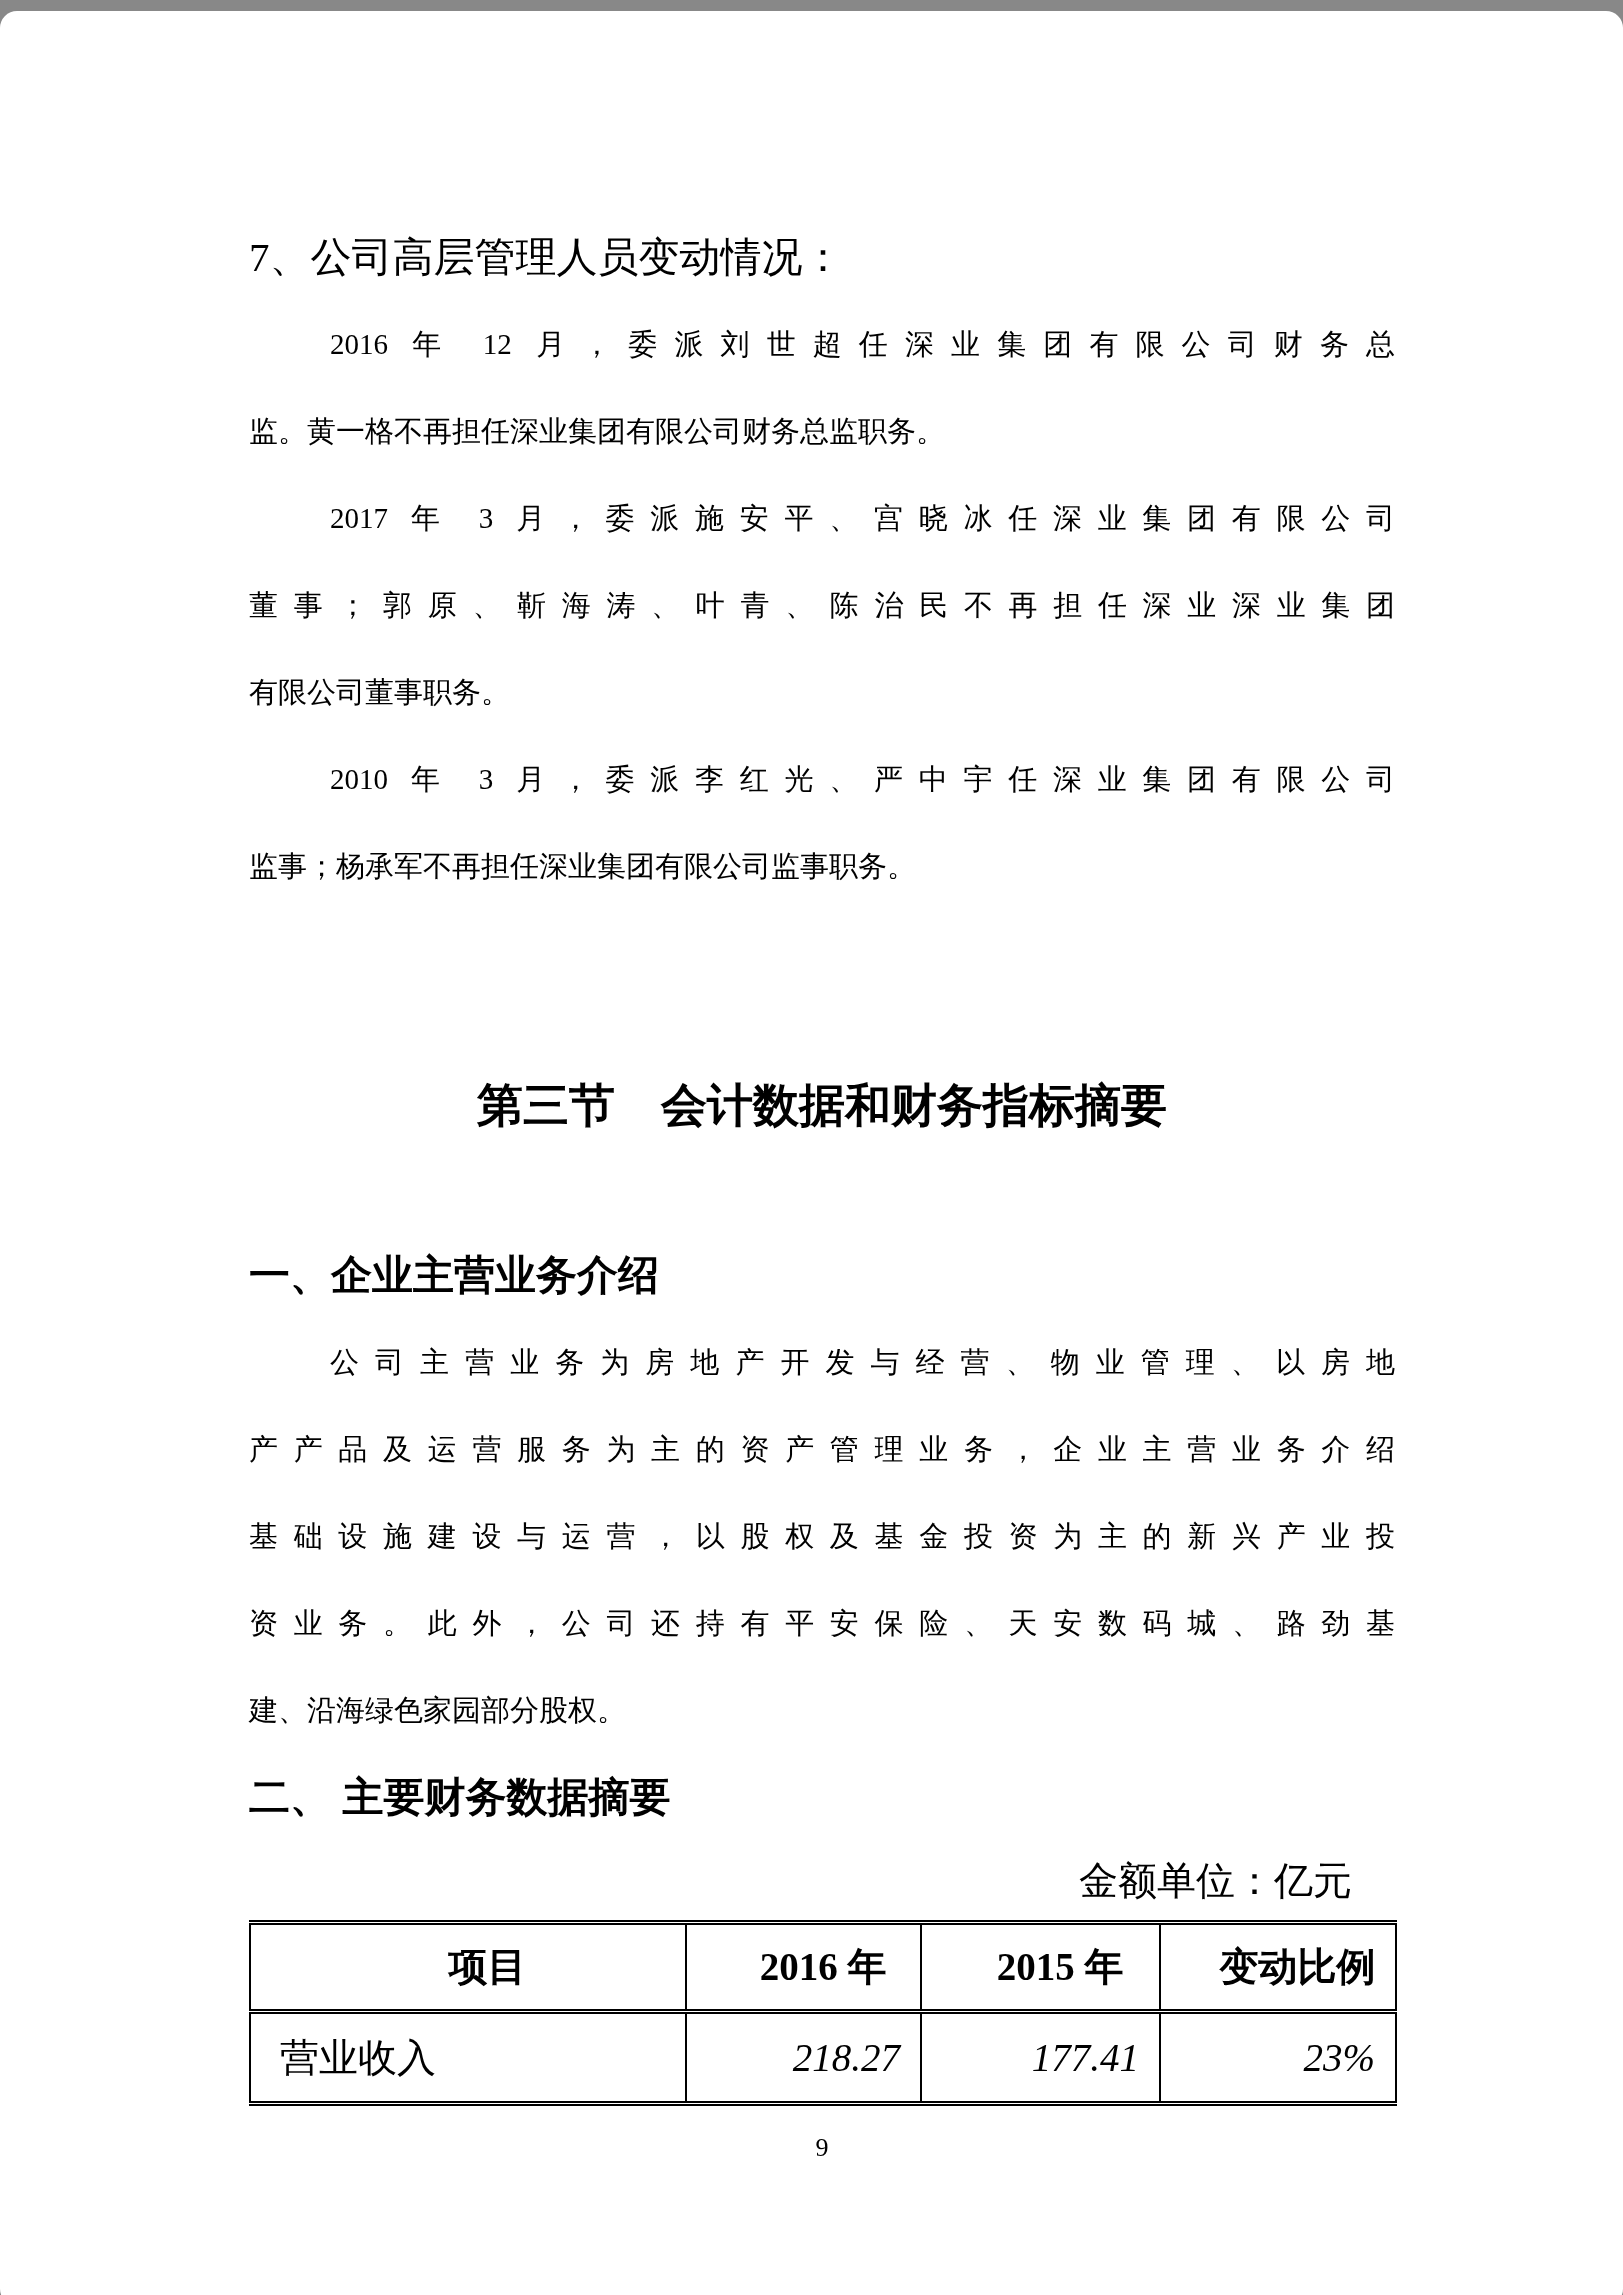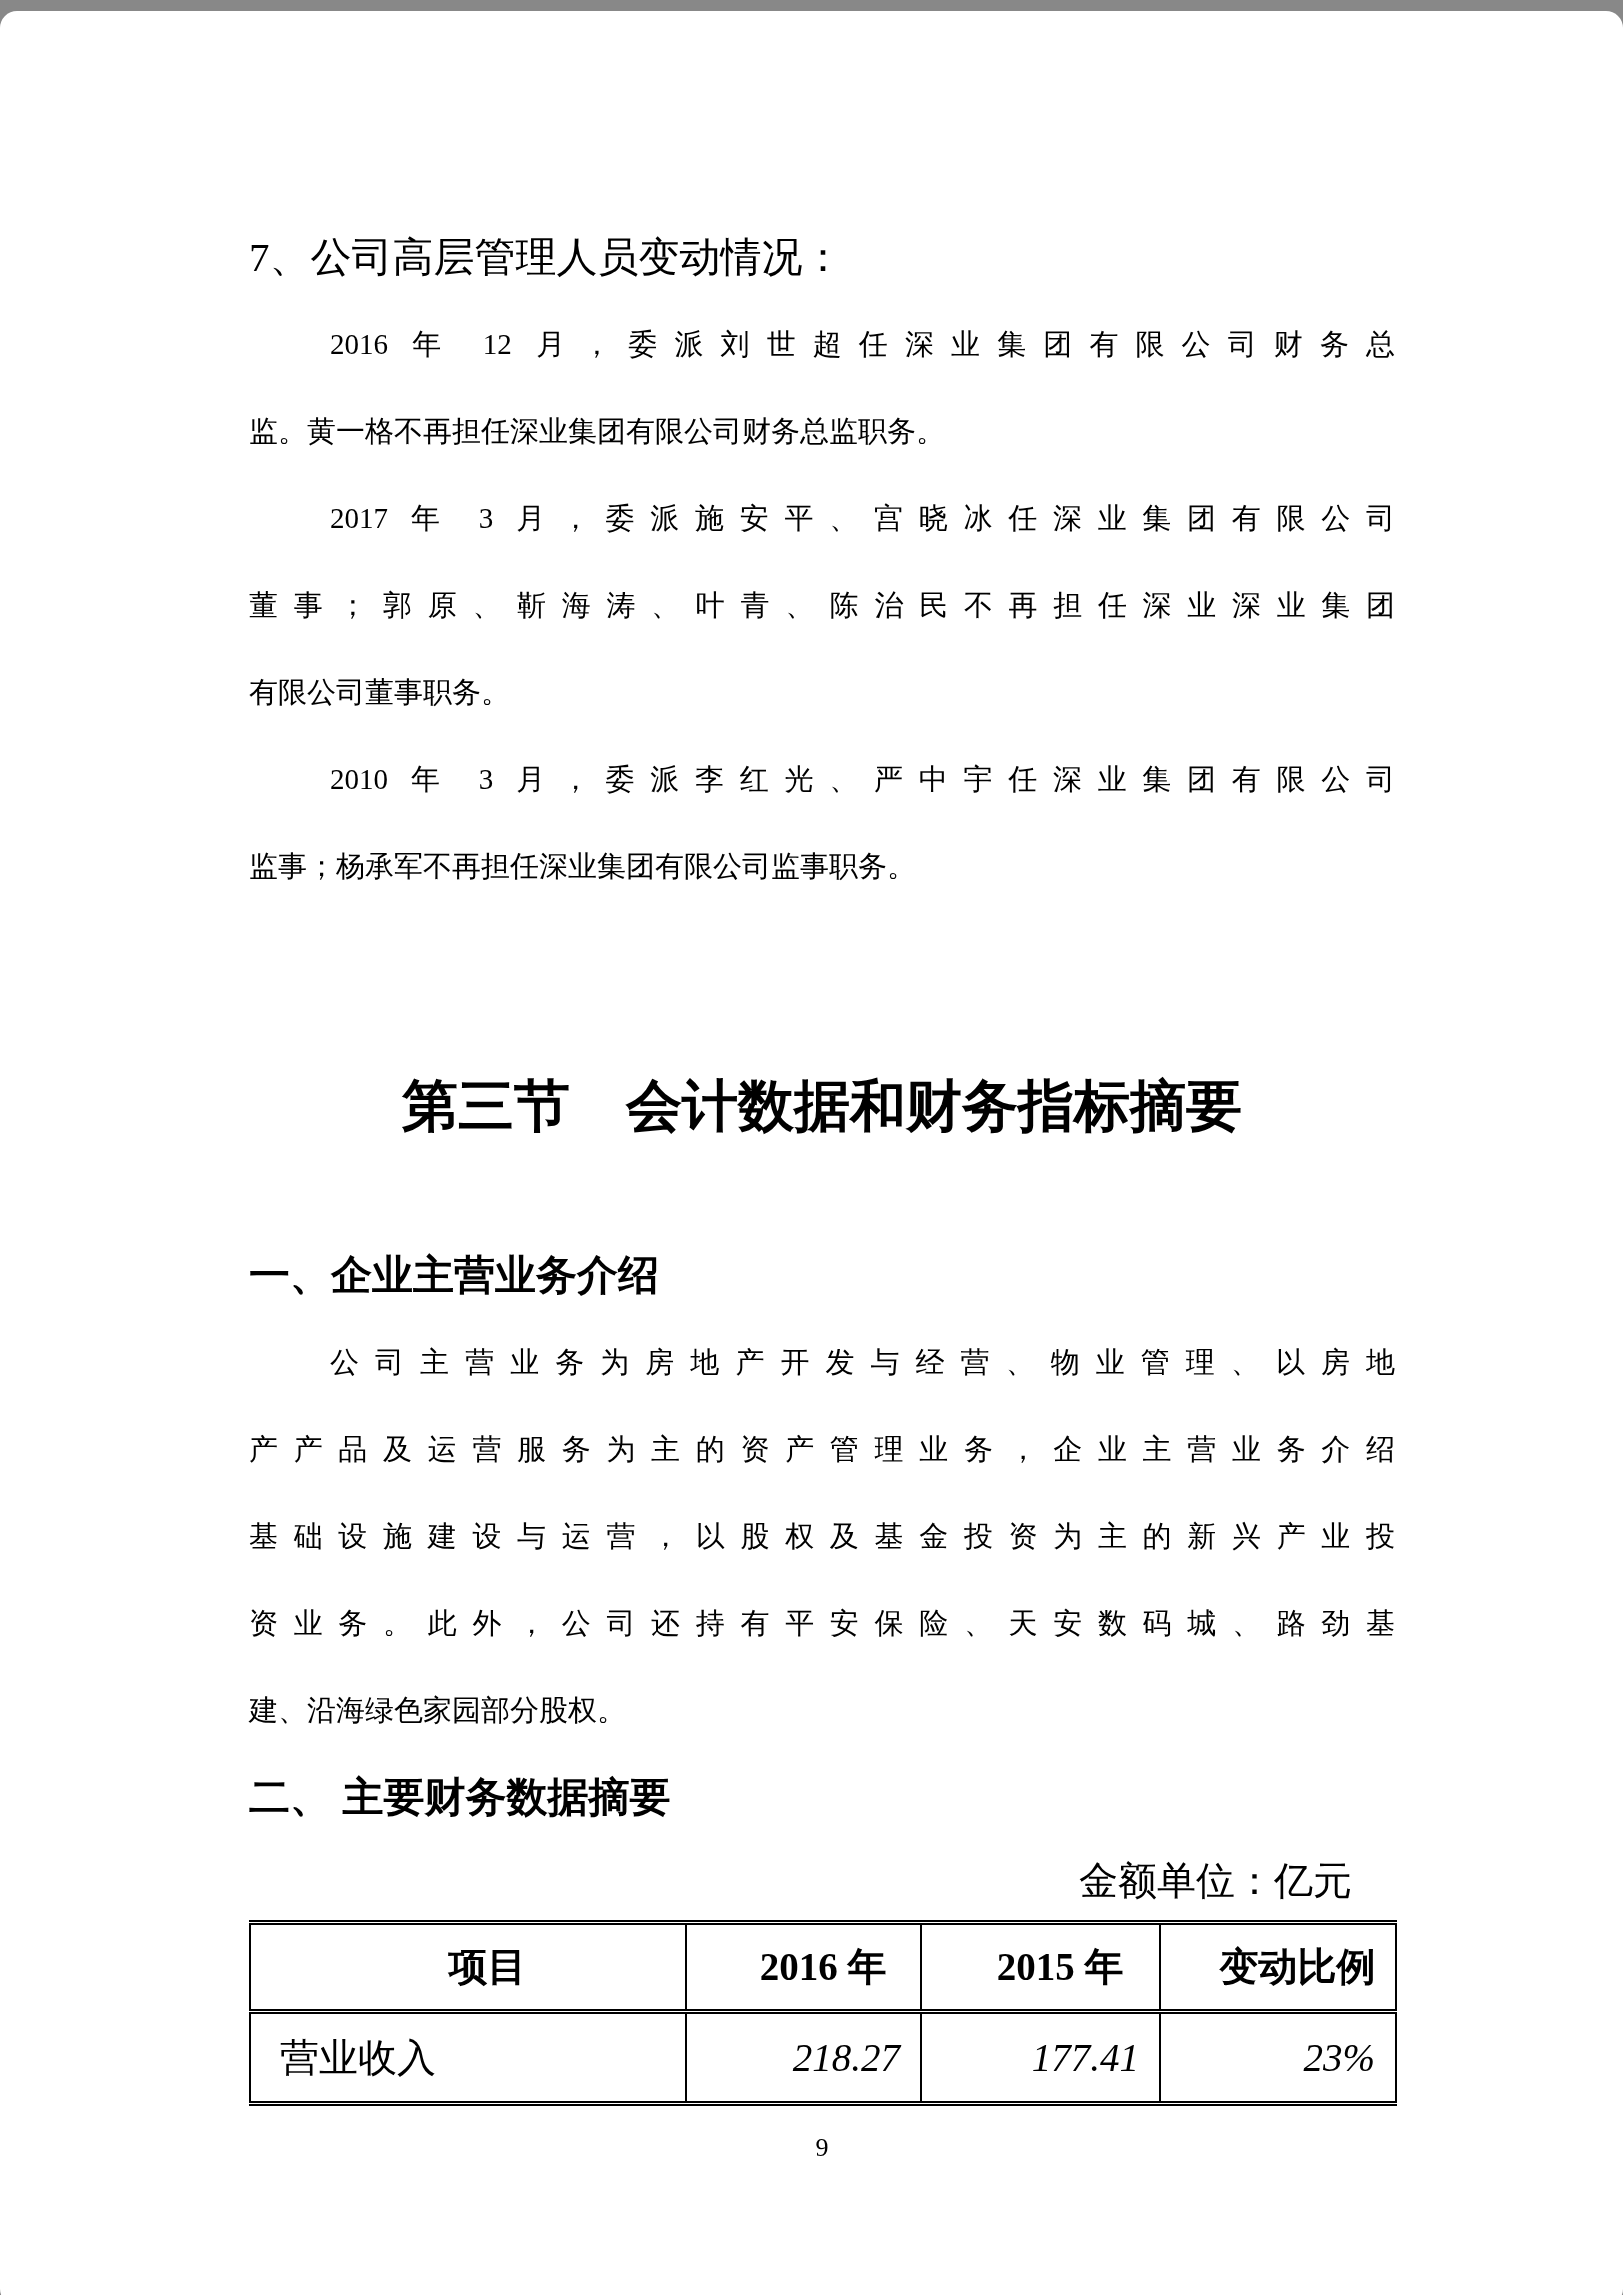--- a/index.html
+++ b/index.html
@@ -30,21 +30,21 @@
     text-align-last:left;
   }
   .bodyline.indent {
     padding-left:81px;
   }
   .spacer-a { height:152px; }
   .spacer-b { height:83px; }
   .sec-title {
     font-family:"Liberation Sans", sans-serif;
     font-weight:bold;
-    font-size:56px; line-height:87px;
+    font-size:46px; line-height:87px;
     text-align:center;
     white-space:nowrap;
   }
   .sub-heading {
     font-family:"Liberation Sans", sans-serif;
     font-weight:bold;
     font-size:41px; line-height:87px;
     white-space:nowrap;
   }
   .unit {

